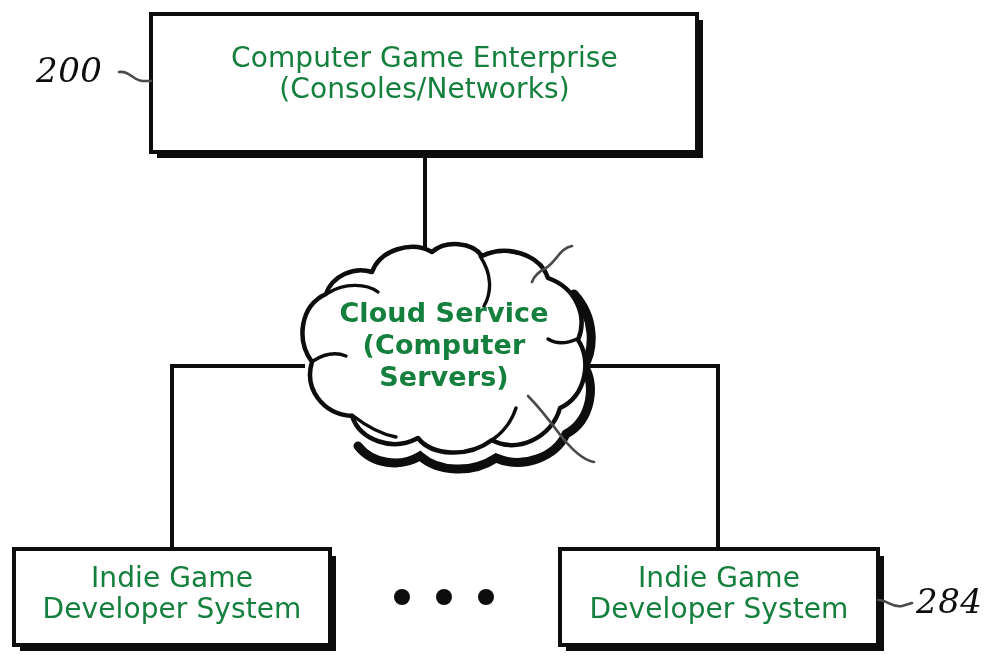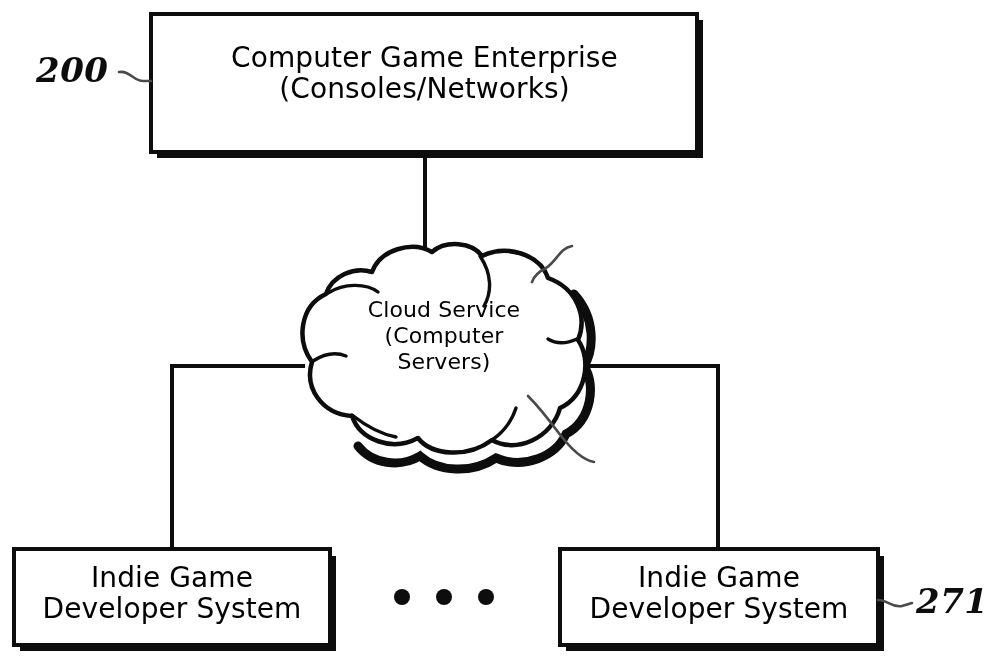--- a/index.html
+++ b/index.html
@@ -19,56 +19,57 @@
   #diagram-svg {
     position: absolute;
     left: 0;
     top: 0;
     width: 1000px;
     height: 665px;
   }
   .box-label {
     position: absolute;
     text-align: center;
-    color: #000000;
+    color: #15803d;
     font-family: "DejaVu Sans", "Liberation Sans", sans-serif;
     font-size: 28px;
     line-height: 1.12;
     letter-spacing: 0.1px;
     white-space: pre-line;
     pointer-events: none;
   }
   #top-box-label {
     left: 152px;
     top: 42px;
     width: 545px;
   }
   #cloud-label {
     left: 300px;
     top: 297px;
     width: 288px;
-    font-size: 22px;
+    font-size: 27px;
     line-height: 1.18;
+    font-weight: bold;
   }
   #left-box-label {
     left: 15px;
     top: 562px;
     width: 314px;
   }
   #right-box-label {
     left: 561px;
     top: 562px;
     width: 316px;
   }
   .ref-num {
     position: absolute;
     color: #0d0d0d;
     font-family: "DejaVu Serif", "Liberation Serif", serif;
     font-style: italic;
-    font-weight: 700;
+    font-weight: 400;
     font-size: 34px;
     letter-spacing: 0.5px;
     pointer-events: none;
   }
   #ref-200 { left: 36px;  top: 50px; }
   #ref-202 { left: 578px; top: 219px; }
   #ref-204 { left: 596px; top: 441px; }
   #ref-206 { left: 916px; top: 581px; }
 </style>
 </head>
@@ -159,15 +160,15 @@
   <div class="box-label" id="left-box-label">Indie Game
 Developer System</div>
 
   <div class="box-label" id="right-box-label">Indie Game
 Developer System</div>
 
   <div class="ref-num" id="ref-200">200</div>
 
 
 
-  <div class="ref-num" id="ref-206">271</div>
+  <div class="ref-num" id="ref-206">284</div>
 
 </div>
 
 </body></html>

